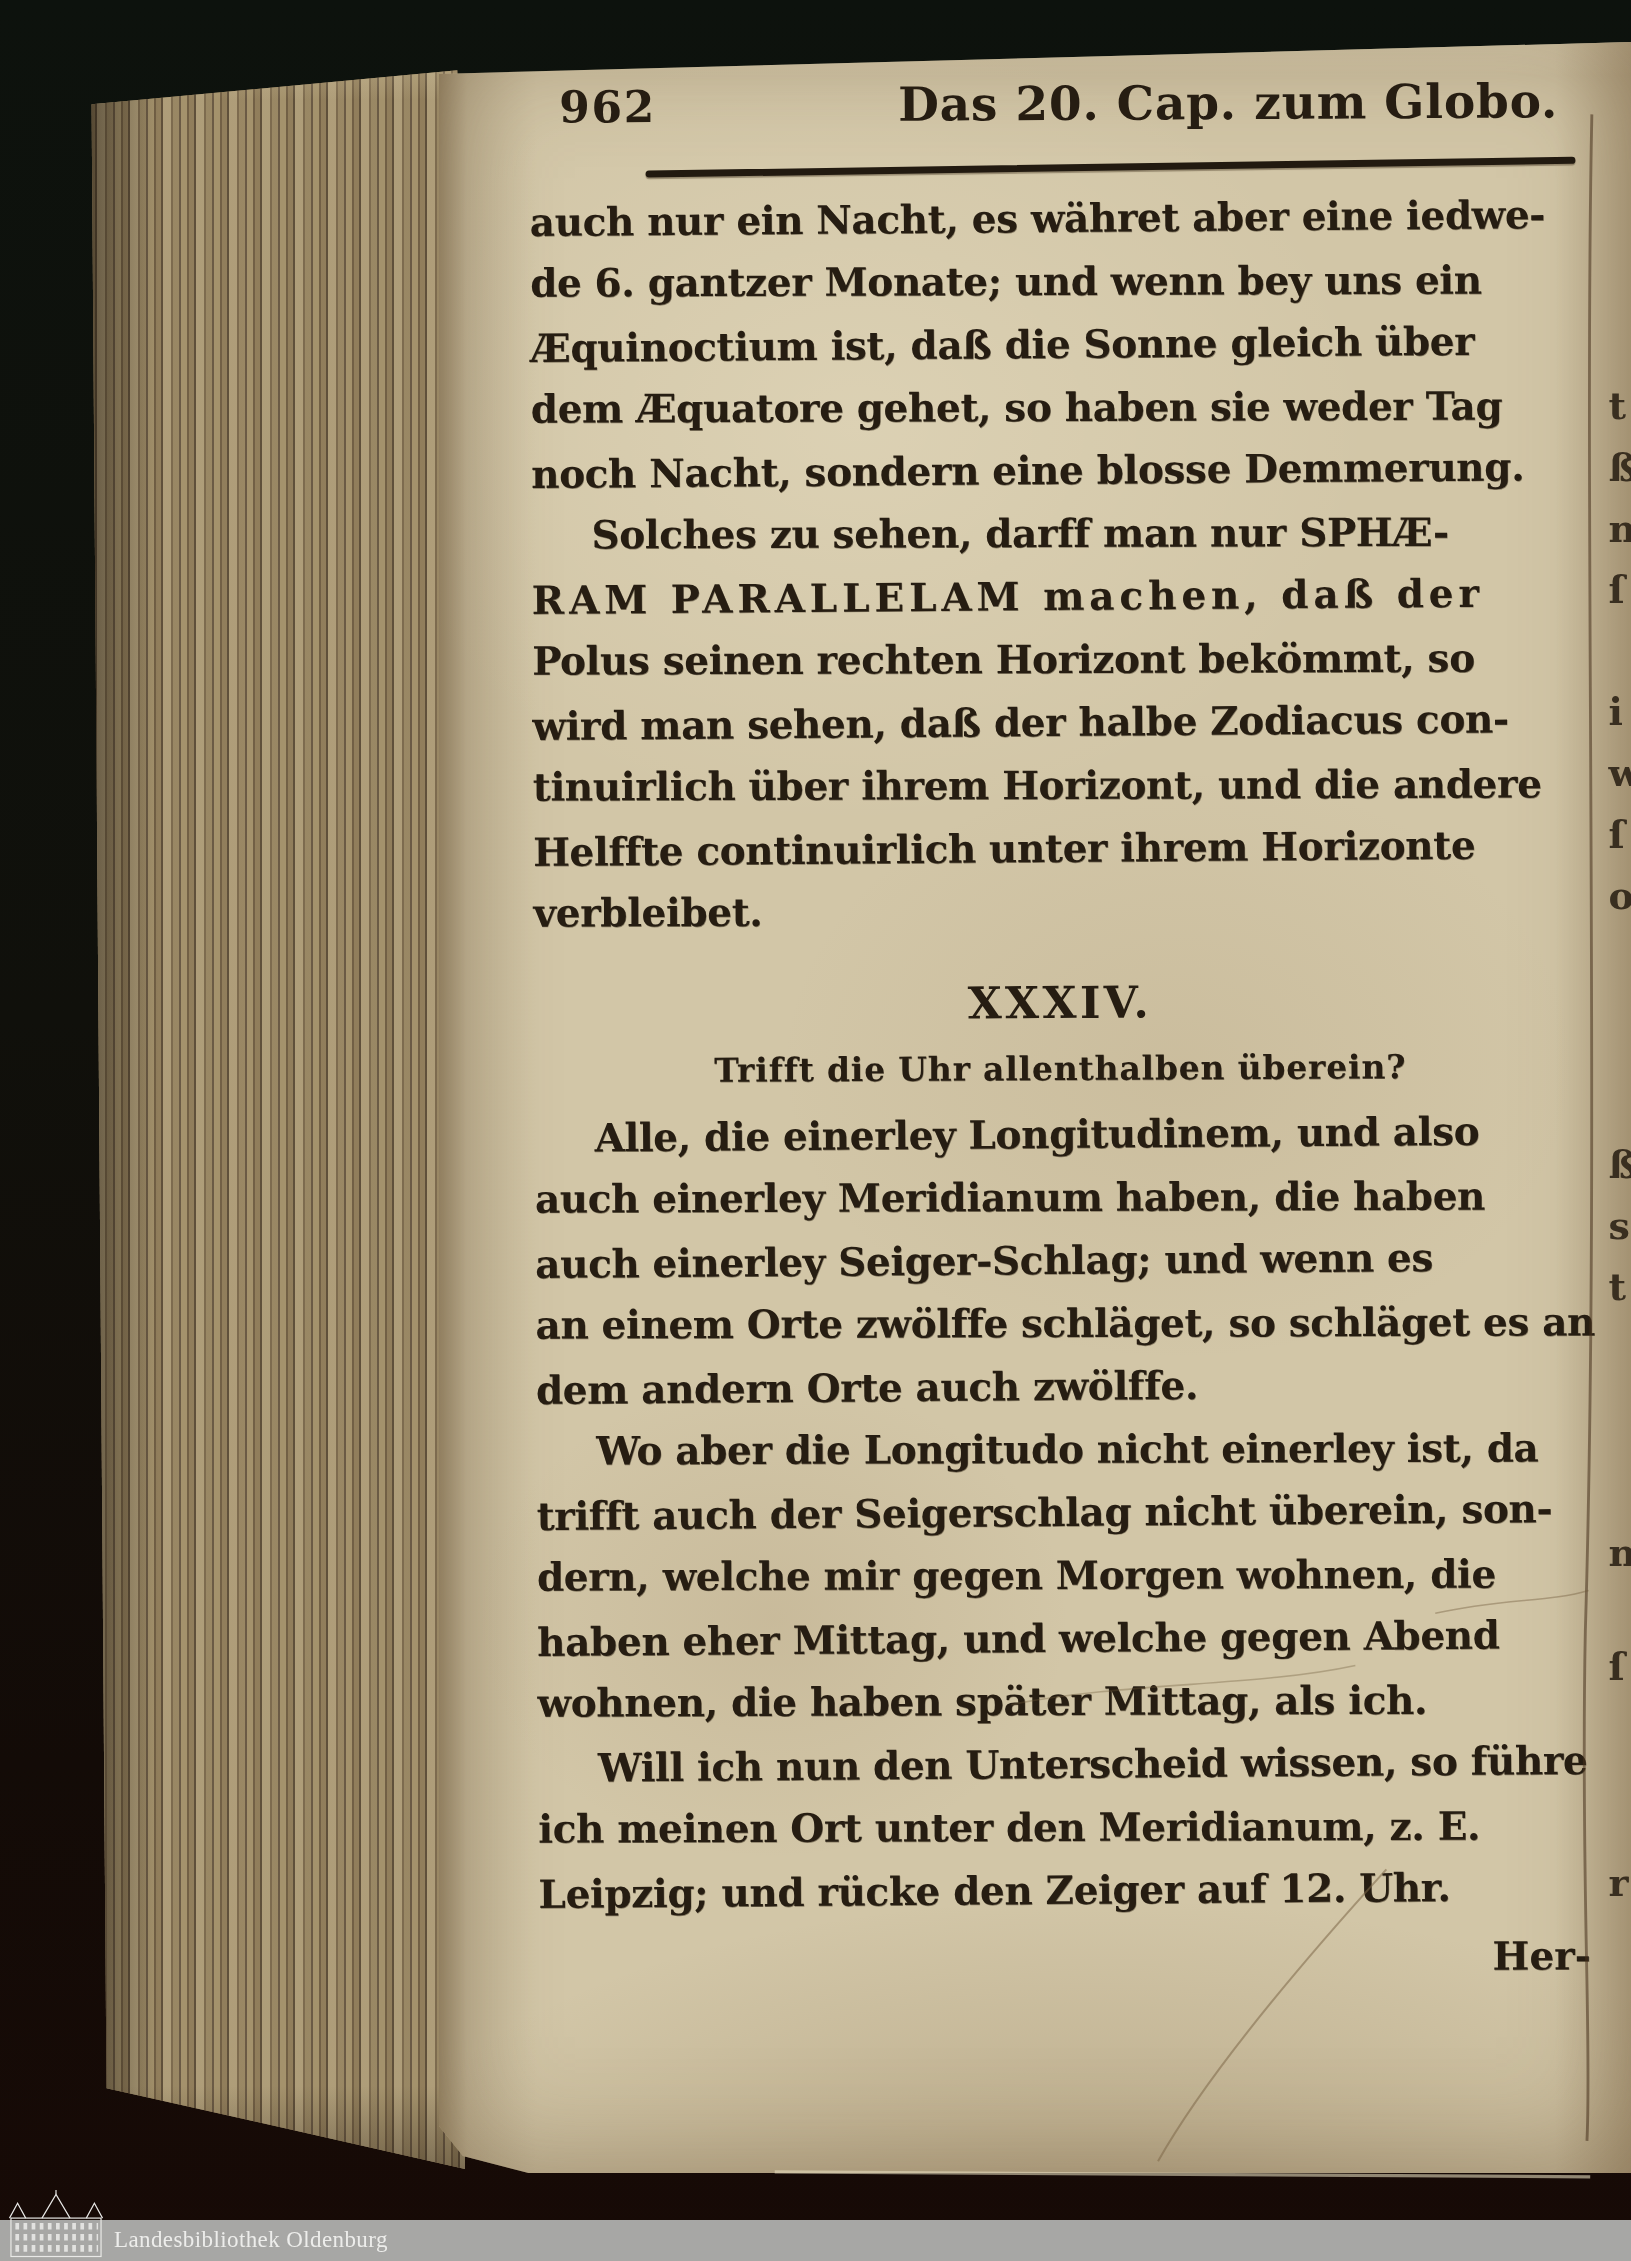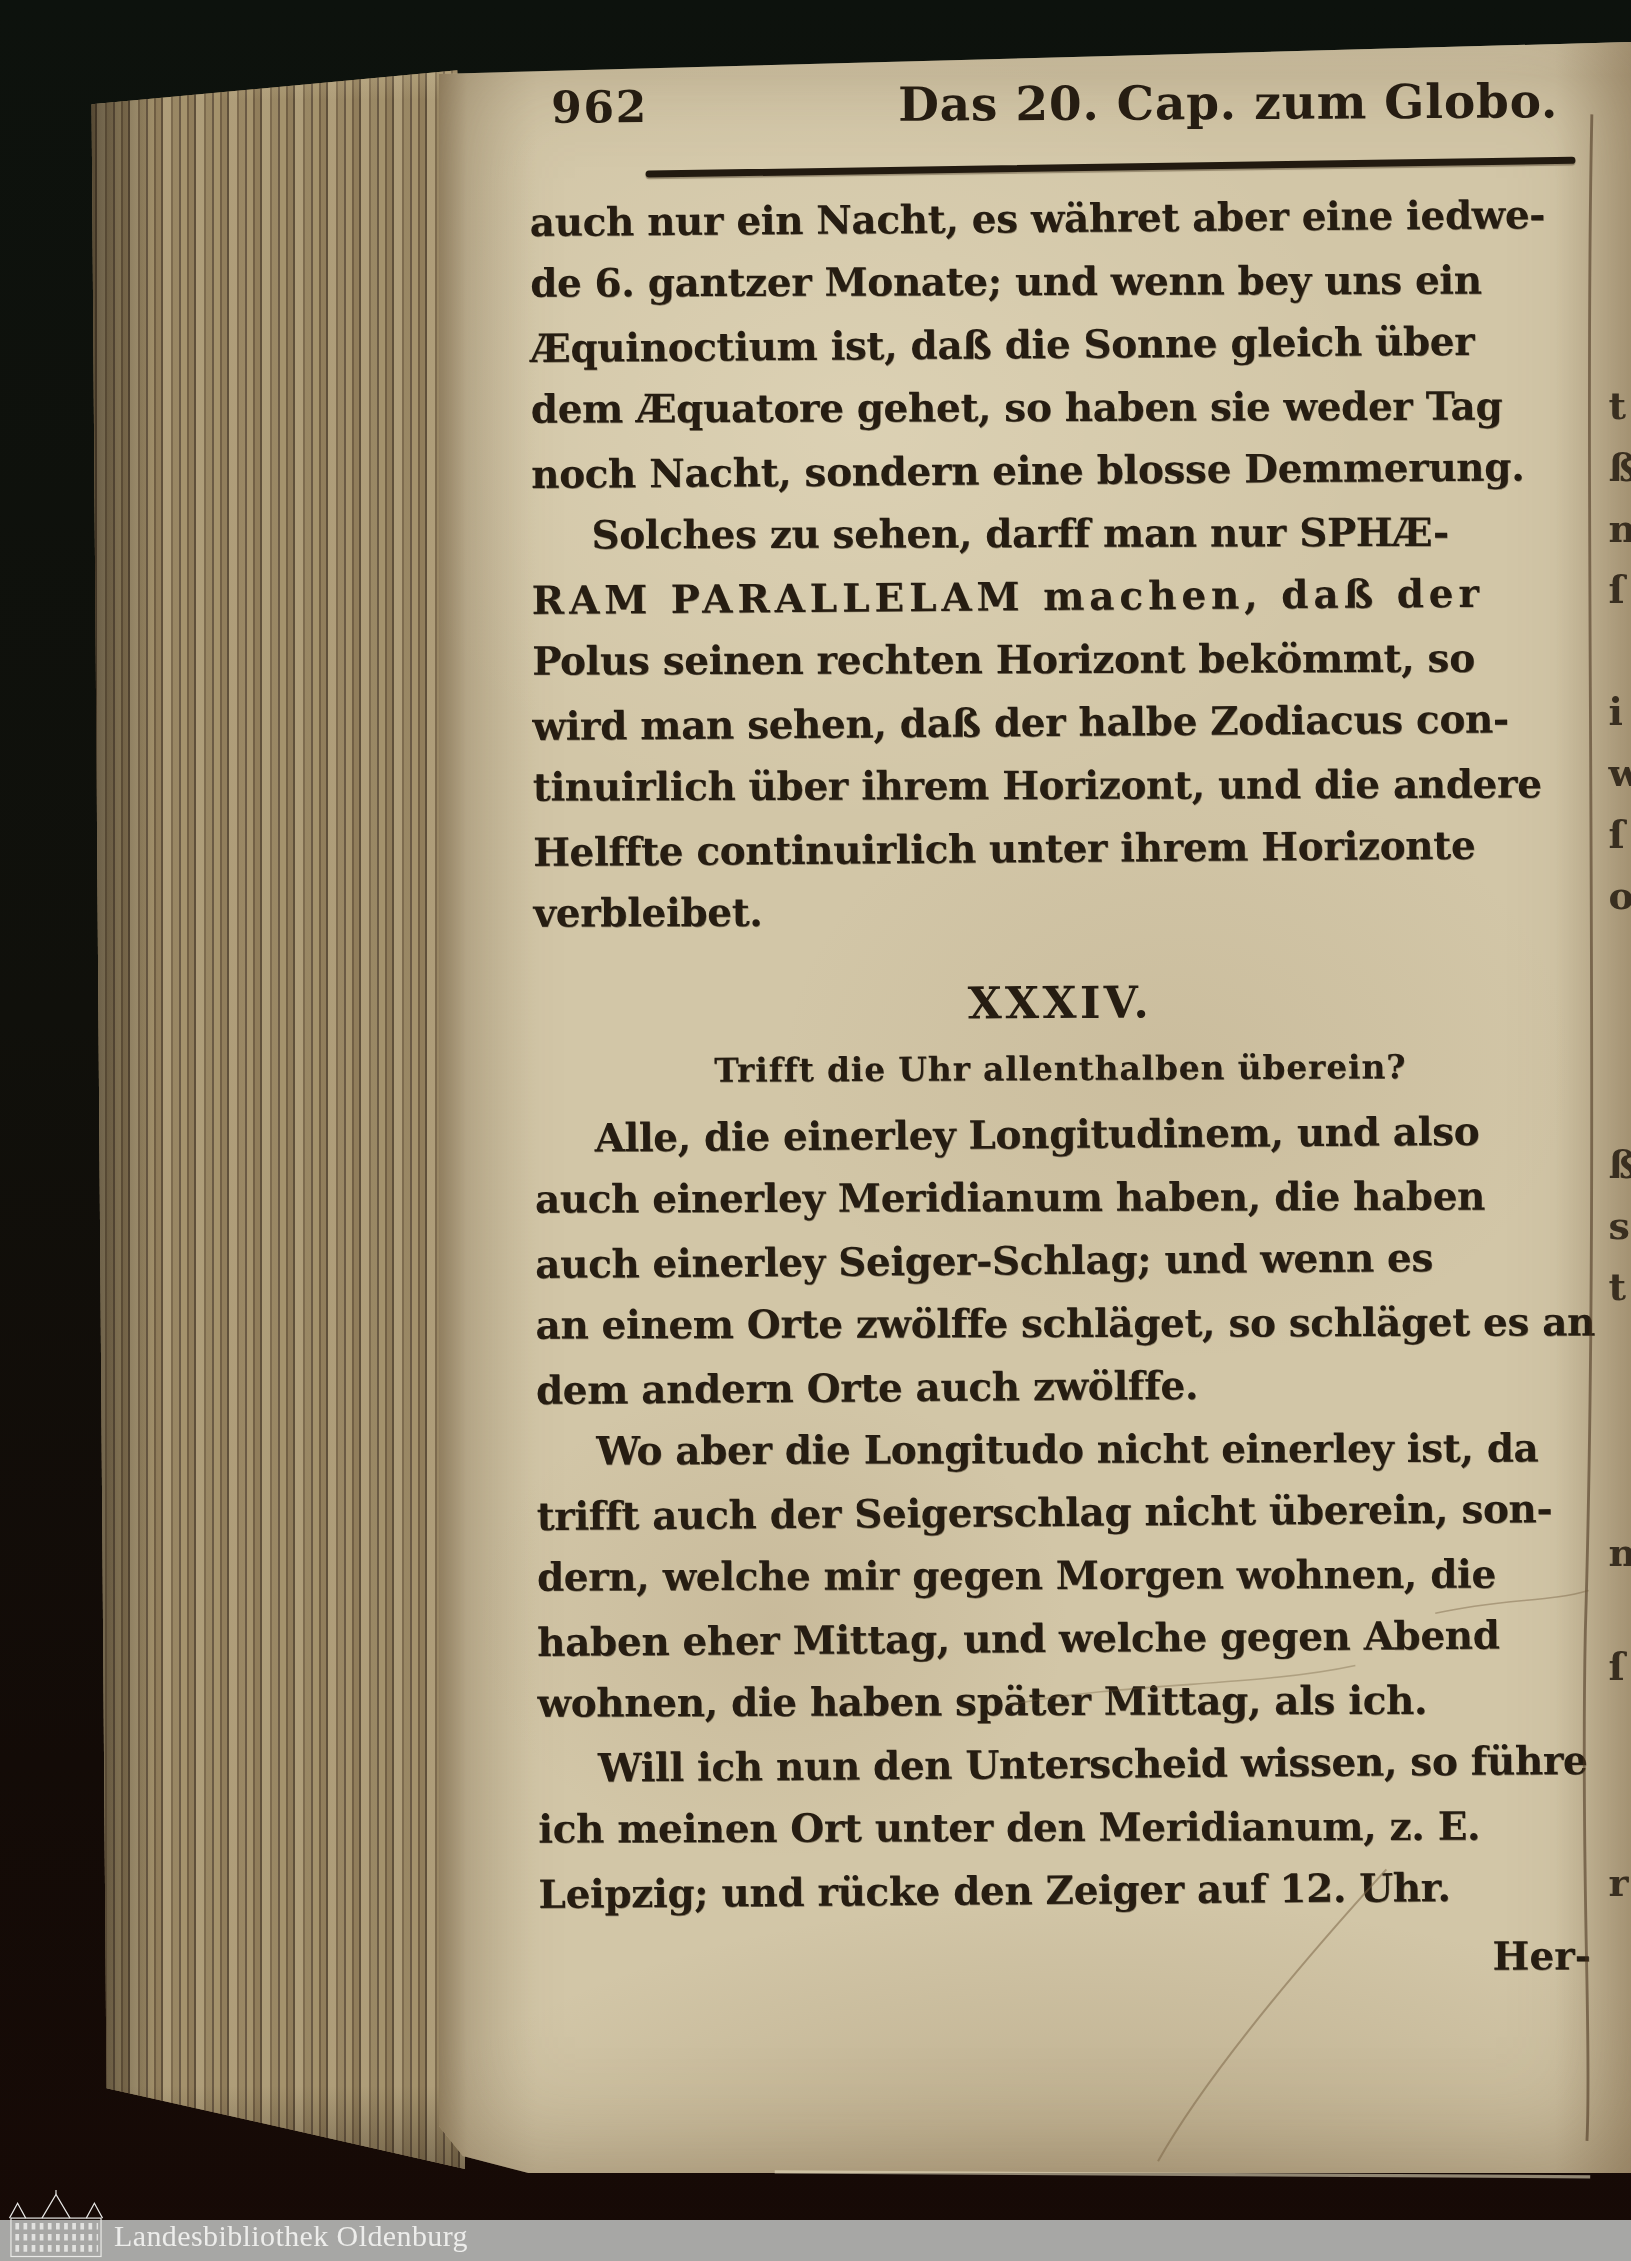--- a/index.html
+++ b/index.html
@@ -32,21 +32,21 @@
       radial-gradient(734px 571px at 35% 18%,rgba(255,248,225,.22),rgba(0,0,0,0) 70%),
       radial-gradient(571px 424px at 62% 48%,rgba(150,125,88,.12),rgba(0,0,0,0) 70%),
       radial-gradient(424px 343px at 28% 74%,rgba(145,120,85,.15),rgba(0,0,0,0) 70%),
       radial-gradient(979px 424px at 55% 102%,rgba(120,95,60,.28),rgba(0,0,0,0) 75%);
     box-shadow:inset 0 0 114px rgba(95,72,42,.45);}
 
   
   .content{position:absolute;left:529px;top:73px;width:1052px;color:#261d12;
     transform:rotate(-0.3deg);}
   .header-row{position:absolute;top:3.3px;left:0;width:100%;display:flex;align-items:baseline;}
-  .pagenum{font-size:44px;font-weight:700;margin-left:22px;letter-spacing:1.6px;}
+  .pagenum{font-size:44px;font-weight:700;margin-left:30px;letter-spacing:1.6px;}
   .header-title{font-size:47px;font-weight:700;margin-left:auto;margin-right:23px;letter-spacing:0.8px;}
   .rule{position:absolute;top:91px;left:116px;width:930px;height:7.3px;background:#221a10;
     border-radius:4.1px;transform:rotate(-0.55deg);box-shadow:0 1.6px 0.8px rgba(60,45,25,.4);}
 
   .lines{position:absolute;left:0;width:1052px;}
   .blk1{top:122px;}
   .blk2{top:1038px;}
   .lines>div{height:63px;font-size:39px;font-weight:700;white-space:nowrap;
     letter-spacing:-0.4px;text-shadow:0.5px 0.7px 0.6px rgba(45,33,18,.45);}
   .lines>div:nth-child(odd){transform:rotate(-0.14deg);}
@@ -65,21 +65,21 @@
   .overlay{position:absolute;left:0;top:0;pointer-events:none;}
 
   
   .gutter-frags{position:absolute;left:1607px;top:0;width:24.5px;height:2261px;overflow:hidden;}
   .gutter-frags span{position:absolute;left:1.6px;width:23px;font-size:38px;font-weight:700;
     color:#2a2014;opacity:.88;font-family:"DejaVu Serif",serif;}
 
   
   .footer-bar{position:absolute;left:0;bottom:0;width:1631px;height:41px;background:#a7a7a5;}
   .footer-label{position:absolute;left:114px;bottom:8.2px;font-family:"Liberation Serif",serif;
-    font-size:30px;color:#ededeb;letter-spacing:0.4px;}
+    font-size:23px;color:#ededeb;letter-spacing:0.4px;}
   .logo{position:absolute;left:8.2px;top:2189px;}
 </style>
 </head>
 <body>
 
 <div class="photo">
 
   <div class="page-stack"></div>
   <div class="page"></div>
 

